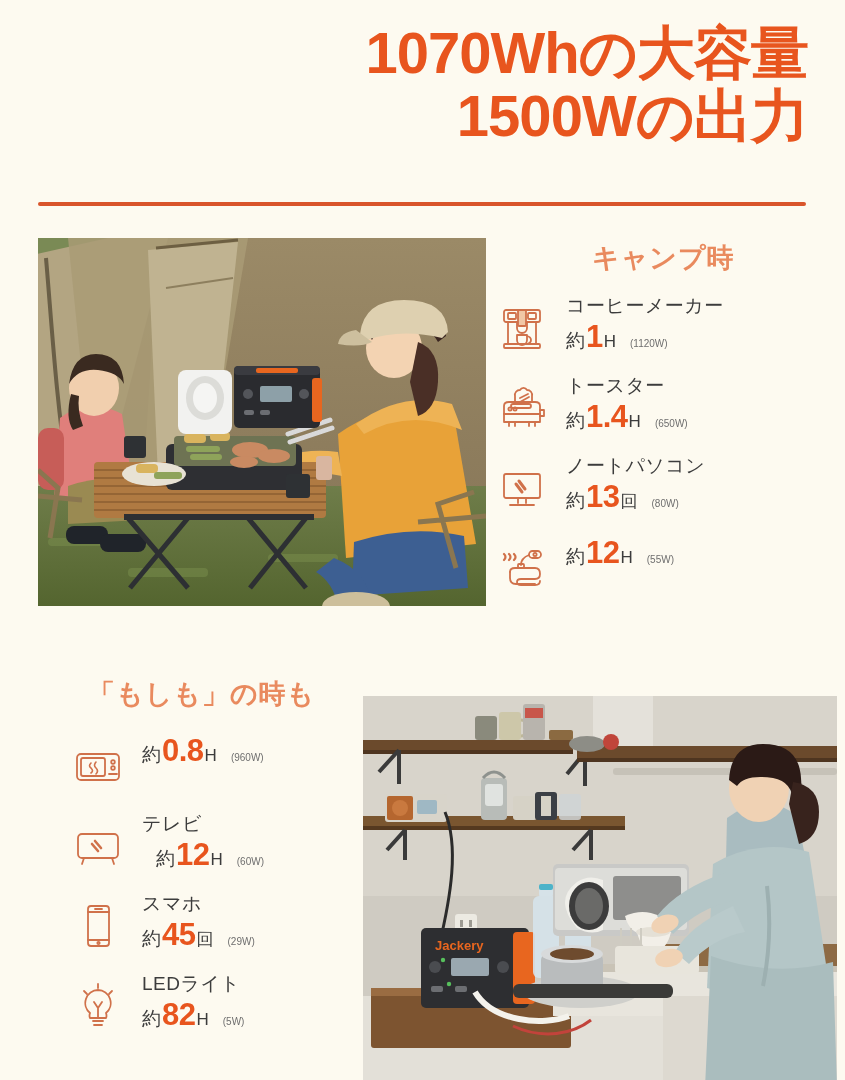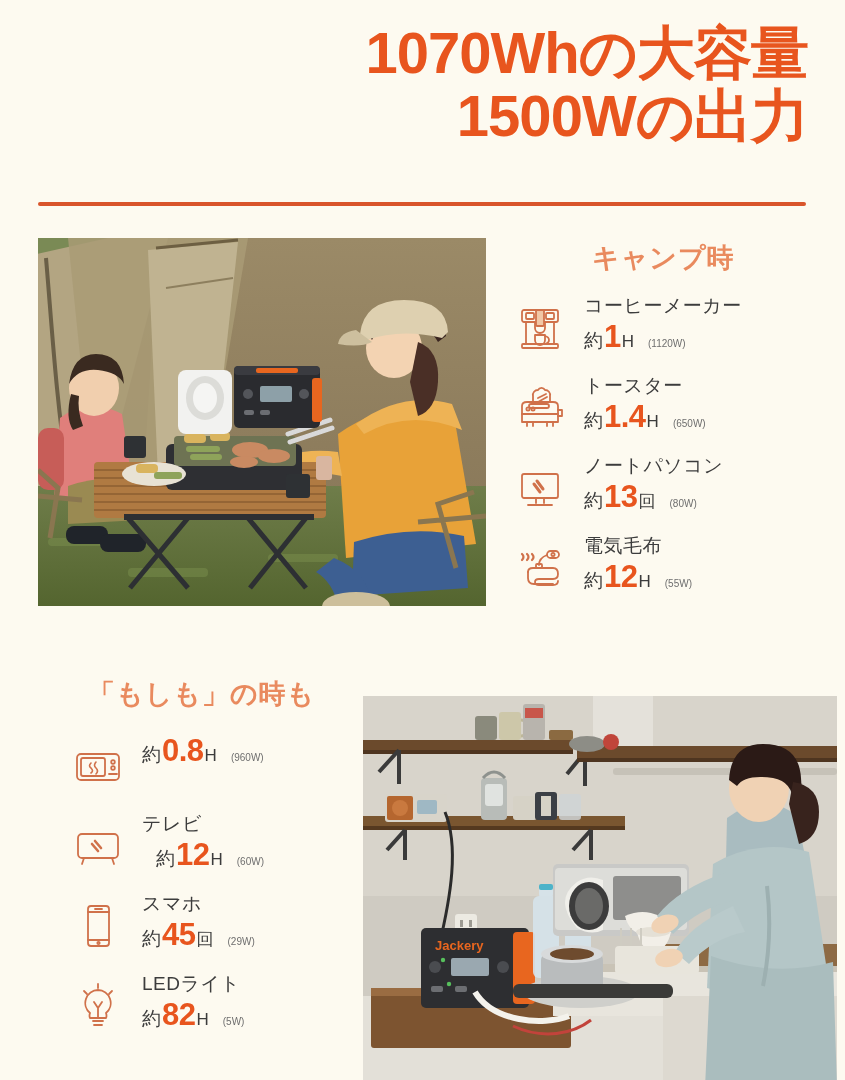--- a/index.html
+++ b/index.html
@@ -42,21 +42,21 @@
     font-weight:bold;
     font-size:27px;
     letter-spacing:1px;
     white-space:nowrap;
   }
   #camp-title{left:592px;top:240px;}
   #emg-title{left:88px;top:676px;}
 
   
   .list{position:absolute;}
-  #camp-list{left:504px;top:292px;width:320px;}
+  #camp-list{left:486px;top:292px;width:320px;}
   #emg-list{left:62px;top:730px;width:320px;}
 
   .row{
     display:flex;align-items:flex-start;
     height:80px;
     margin-bottom:0;
   }
   .row-ico{
     width:72px;flex:0 0 72px;
     display:flex;align-items:center;justify-content:center;
@@ -319,21 +319,20 @@
           <path d="M8 18 q3 -3 0 -6 M13 18 q3 -3 0 -6 M18 18 q3 -3 0 -6" stroke-width="2.2"></path>
           <rect x="33" y="9" width="12" height="7" rx="3.5"></rect>
           <circle cx="39" cy="12.5" r="1.6"></circle>
           <path d="M33 13 q-8 3 -8 10"></path>
           <rect x="22" y="22" width="6" height="4" rx="1"></rect>
           <path d="M14 30 q0 -4 5 -4 h20 q5 0 5 6 q0 5 -5 5 h-14 q-4 0 -4 3 q0 3 4 3 h14 q5 0 5 -4"></path>
           <path d="M14 30 v6 q0 6 6 6 h19"></path>
         </svg>
       </div>
       <div class="row-txt">
-        <div class="appliance-name">電気毛布</div>
         <div class="appliance-val">
           <span class="yaku">約</span>
           <span class="num">12</span>
           <span class="unit">H</span>
           <span class="watt">(55W)</span>
         </div>
       </div>
     </div>
 
   </div>

